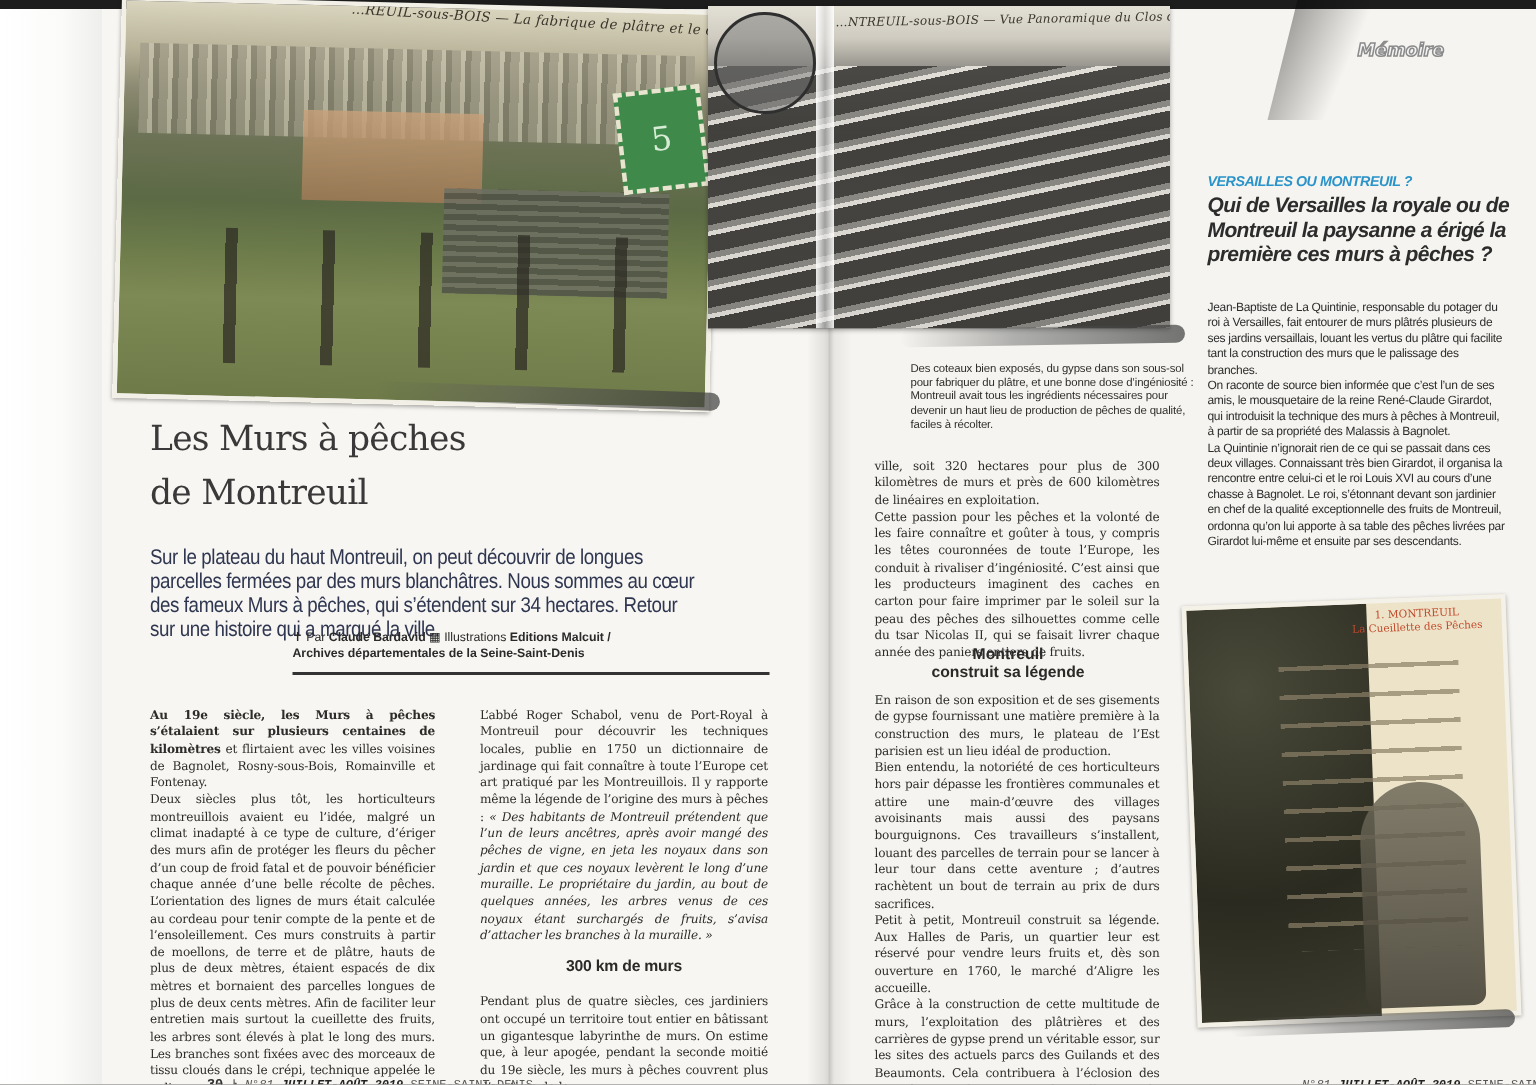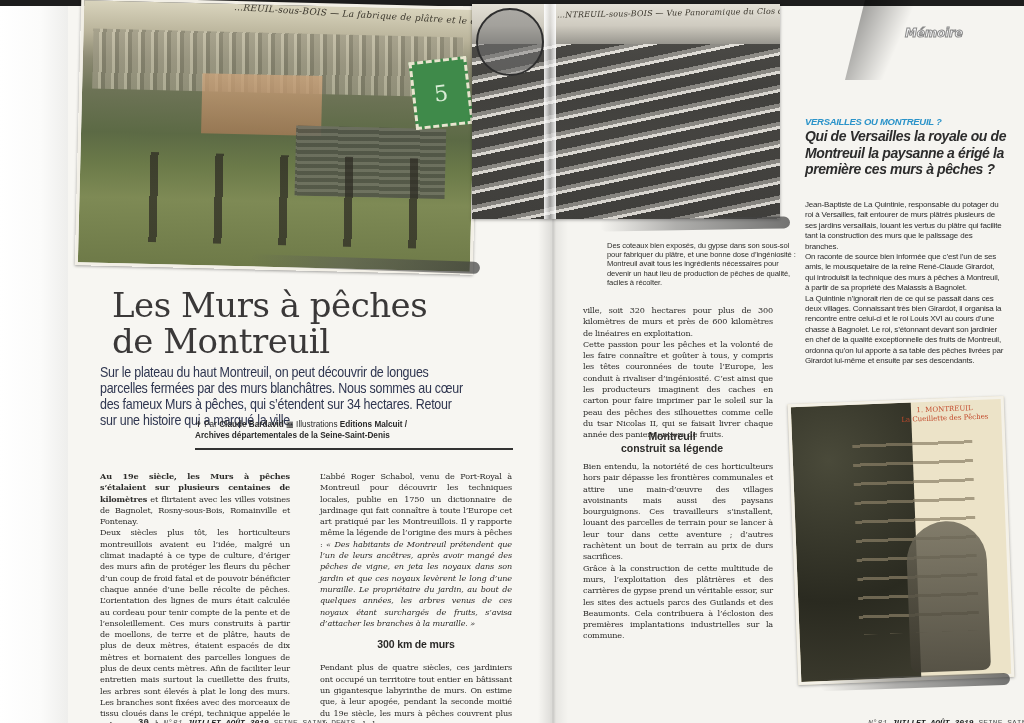--- a/index.html
+++ b/index.html
@@ -33,21 +33,21 @@
   .photo3 { left:793px; top:400px; width:210px; height:275px; transform:rotate(-2.2deg); background:#ece3c8; border:3px solid #f4f1e8; }
   .photo3 .foliage { position:absolute; left:0; top:0; width:120px; height:275px; background:radial-gradient(circle at 30% 20%,#4a4a3a,#2a2a20 60%,#3c3b2e 100%); }
   .photo3 .slats { position:absolute; left:60px; top:30px; width:120px; height:200px; background:repeating-linear-gradient(0deg,transparent 0 16px,#8a7f66 16px 19px); opacity:.7; }
   .photo3 .figure { position:absolute; left:110px; top:120px; width:80px; height:150px; background:linear-gradient(180deg,#6f6a5a,#3c392f); border-radius:40px 40px 8px 8px; opacity:.85; }
   .photo3 .caption-red { position:absolute; left:110px; top:4px; font-family:"DejaVu Serif", serif; font-size:7px; color:#c24a2c; text-align:center; line-height:9px; }
 
   
   .sweep { position:absolute; height:12px; background:linear-gradient(90deg,rgba(0,0,0,0) 0%,rgba(90,90,90,.45) 40%,rgba(60,60,60,.7) 100%); border-radius:6px; }
 
   
-  .title { position:absolute; left:100px; top:275px; font-family:"DejaVu Serif", serif; font-size:34px; line-height:36px; color:#3a3838; letter-spacing:-.5px; margin:12px; font-weight:normal; }
+  .title { position:absolute; left:100px; top:275px; font-family:"DejaVu Serif", serif; font-size:23px; line-height:36px; color:#3a3838; letter-spacing:-.5px; margin:0; font-weight:normal; }
   .chapo { position:absolute; left:100px; top:364px; width:420px; font-family:"Liberation Sans", sans-serif; font-size:14.2px; line-height:16px; color:#2f3650; letter-spacing:-.3px; transform:scaleX(.88); transform-origin:left top; }
   .byline { position:absolute; left:195px; top:419px; font-family:"Liberation Sans", sans-serif; font-size:8.2px; line-height:11px; color:#2a2a2a; }
   .byline b { font-weight:bold; }
   .byline-rule { position:absolute; left:195px; top:448px; width:318px; height:2px; background:#333; }
 
   .col { position:absolute; font-family:"DejaVu Serif", serif; font-size:8.1px; line-height:11.3px; color:#2d2c2a; text-align:justify; letter-spacing:-.15px; }
   .col p { margin:0; }
   .col b { font-weight:bold;margin-top:11px; }
   .col i { }
   .col1 { left:100px; top:471px; width:190px; }
@@ -140,21 +140,23 @@
 
   <div class="col col3">
     <p>ville, soit 320 hectares pour plus de 300 kilomètres de murs et près de 600 kilomètres de linéaires en exploitation.</p>
     <p>Cette passion pour les pêches et la volonté de les faire connaître et goûter à tous, y compris les têtes couronnées de toute l’Europe, les conduit à rivaliser d’ingéniosité. C’est ainsi que les producteurs imaginent des caches en carton pour faire imprimer par le soleil sur la peau des pêches des silhouettes comme celle du tsar Nicolas II, qui se faisait livrer chaque année des paniers entiers de fruits.</p>
   </div>
   <div class="subhead-r">
     <span>Montreuil</span><br>
     <span>construit sa légende</span>
   </div>
   <div class="col col3b">
+    <p>En raison de son exposition et de ses gisements de gypse fournissant une matière première à la construction des murs, le plateau de l’Est parisien est un lieu idéal de production.</p>
     <p>Bien entendu, la notoriété de ces horticulteurs hors pair dépasse les frontières communales et attire une main-d’œuvre des villages avoisinants mais aussi des paysans bourguignons. Ces travailleurs s’installent, louant des parcelles de terrain pour se lancer à leur tour dans cette aventure ; d’autres rachètent un bout de terrain au prix de durs sacrifices.</p>
+    <p>Petit à petit, Montreuil construit sa légende. Aux Halles de Paris, un quartier leur est réservé pour vendre leurs fruits et, dès son ouverture en 1760, le marché d’Aligre les accueille.</p>
     <p><span>Grâce à la construction de cette multitude de murs, l’exploitation des plâtrières et des carrières de gypse prend un véritable essor, sur les sites des actuels parcs des Guilands et des Beaumonts. Cela contribuera à l’éclosion des premières implantations industrielles sur la commune.</span></p>
   </div>
 
   <div class="kicker">VERSAILLES OU MONTREUIL ?</div>
   <div class="side-title">Qui de Versailles la royale ou de Montreuil la paysanne a érigé la première ces murs à pêches ?</div>
   <div class="side-text">
     <p>Jean-Baptiste de La Quintinie, responsable du potager du roi à Versailles, fait entourer de murs plâtrés plusieurs de ses jardins versaillais, louant les vertus du plâtre qui facilite tant la construction des murs que le palissage des branches.</p>
     <p>On raconte de source bien informée que c’est l’un de ses amis, le mousquetaire de la reine René-Claude Girardot, qui introduisit la technique des murs à pêches à Montreuil, à partir de sa propriété des Malassis à Bagnolet.</p>
     <p>La Quintinie n’ignorait rien de ce qui se passait dans ces deux villages. Connaissant très bien Girardot, il organisa la rencontre entre celui-ci et le roi Louis XVI au cours d’une chasse à Bagnolet. Le roi, s’étonnant devant son jardinier en chef de la qualité exceptionnelle des fruits de Montreuil, ordonna qu’on lui apporte à sa table des pêches livrées par Girardot lui-même et ensuite par ses descendants.</p>
   </div>

